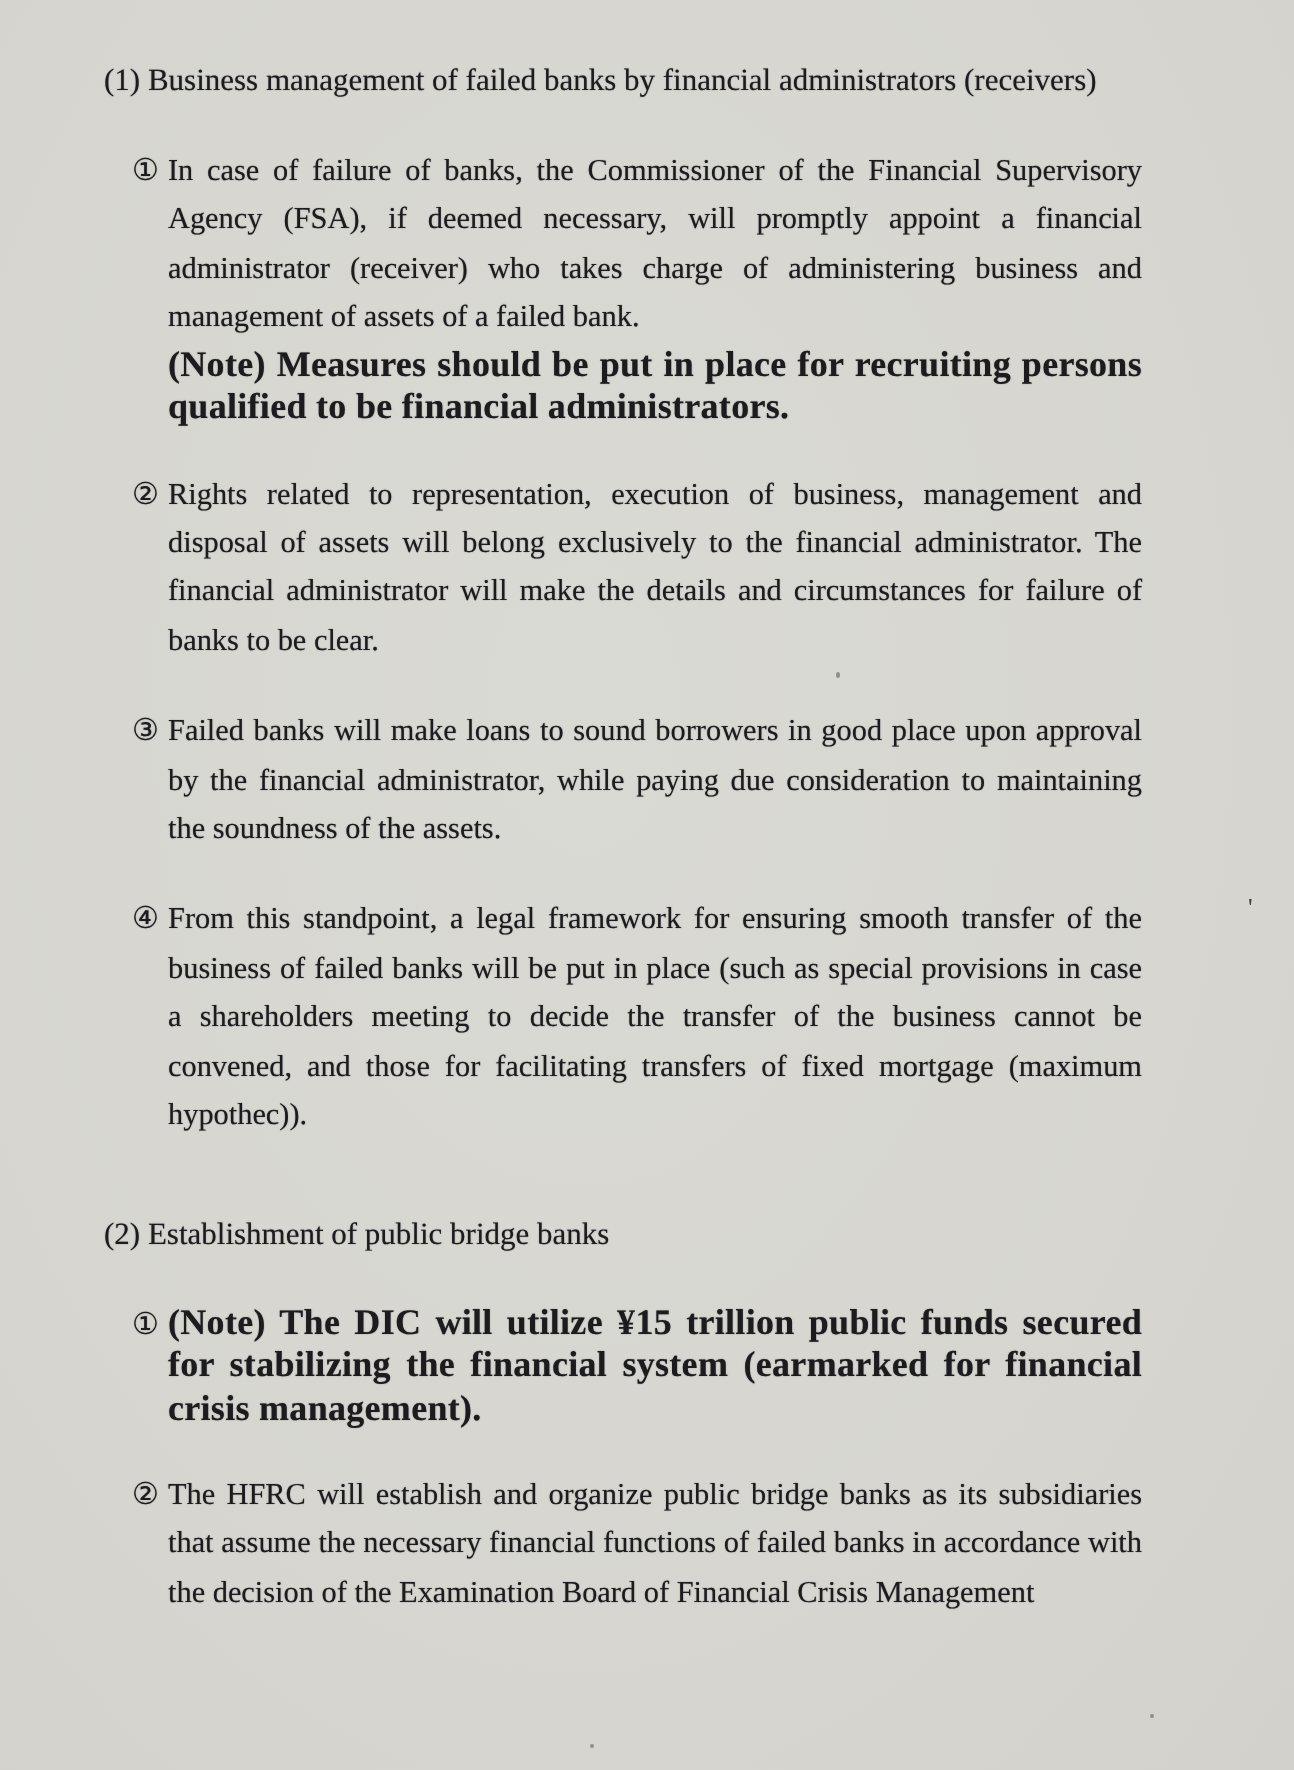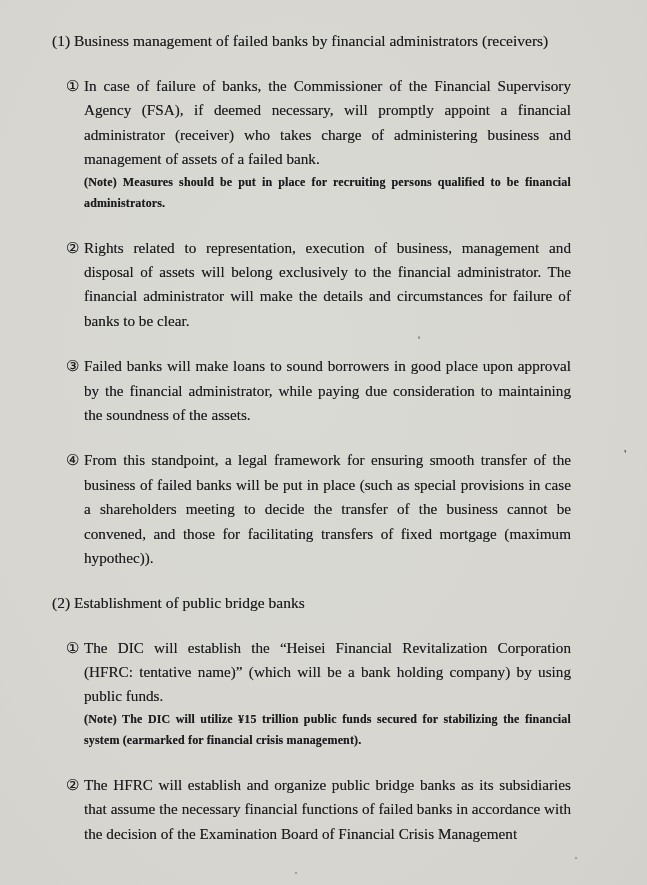--- a/index.html
+++ b/index.html
@@ -16,21 +16,21 @@
     overflow:hidden;
     text-shadow:0 0 0.6px rgba(25,25,30,0.55);
   }
   .section-heading{
     margin:0;
     font-size:15.5px;
     line-height:21px;
     font-weight:400;
   }
   .section{margin:0;}
-  .section-2{margin-top:21px;font-family:Liberation Serif, serif;}
+  .section-2{margin-top:36px;font-family:Liberation Serif, serif;}
   .item{
     display:flex;
     margin-top:21px;
   }
   .item-first{margin-top:23px;}
   .marker{
     flex:0 0 32px;
     box-sizing:border-box;
     padding-left:14px;
     font-size:15px;
@@ -39,21 +39,21 @@
   .itembody{
     flex:1;
     font-size:15.2px;
     line-height:24.4px;
     text-align:justify;
     text-align-last:left;
   }
   .itembody p{margin:0;}
   .note{
     font-weight:700;
-    font-size:12px;
+    font-size:18px;
     line-height:21.5px;
     letter-spacing:0.15px;
   }
   .artifact{
     position:absolute;
     font-size:13px;
     color:#3a393c;
     text-shadow:none;
   }
   .artifact-mark{left:624px;top:446px;}
@@ -99,21 +99,20 @@
       </div>
     </div>
   </section>
 
   <section class="section section-2">
     <h2 class="section-heading">(2) Establishment of public bridge banks</h2>
 
     <div class="item item-first">
       <span class="marker">①</span>
       <div class="itembody">
-        <p>The DIC will establish the “Heisei Financial Revitalization Corporation (HFRC: tentative name)” (which will be a bank holding company) by using public funds.</p>
         <p class="note">(Note) The DIC will utilize ¥15 trillion public funds secured for stabilizing the financial system (earmarked for financial crisis management).</p>
       </div>
     </div>
 
     <div class="item">
       <span class="marker">②</span>
       <div class="itembody">
         <p>The HFRC will establish and organize public bridge banks as its subsidiaries that assume the necessary financial functions of failed banks in accordance with the decision of the Examination Board of Financial Crisis Management</p>
       </div>
     </div>

